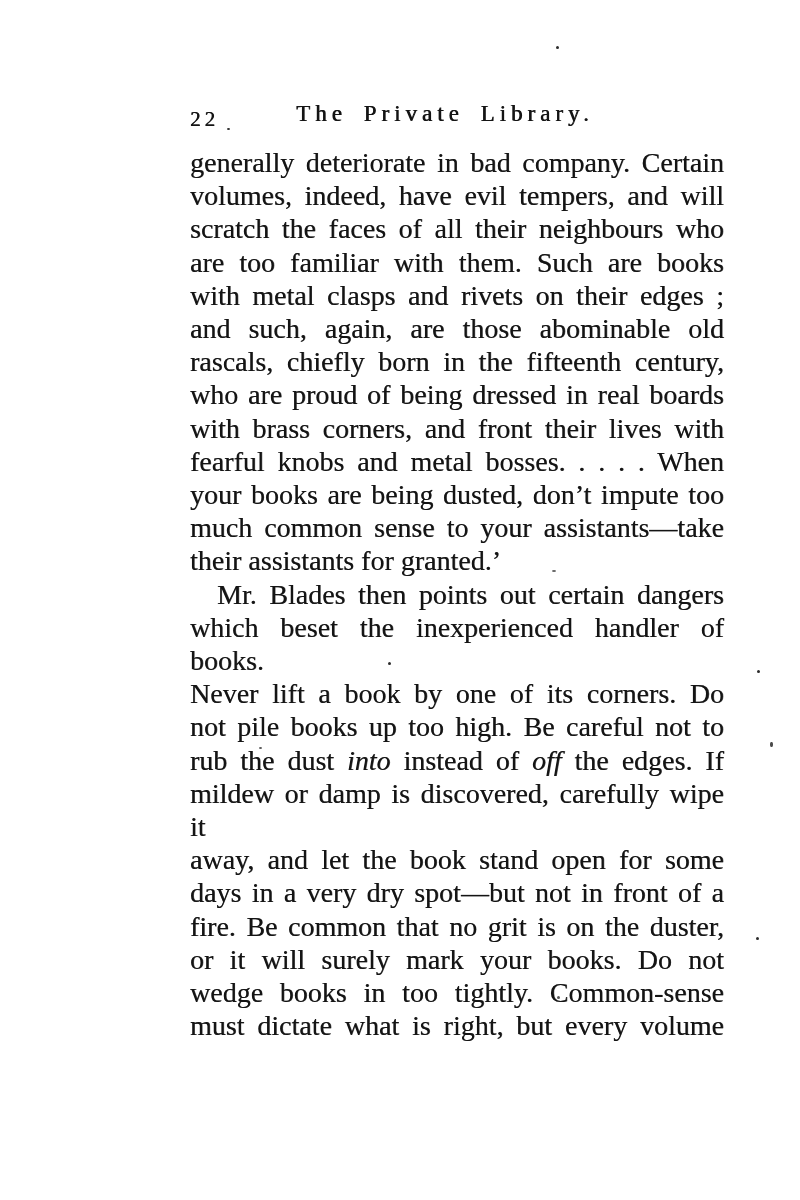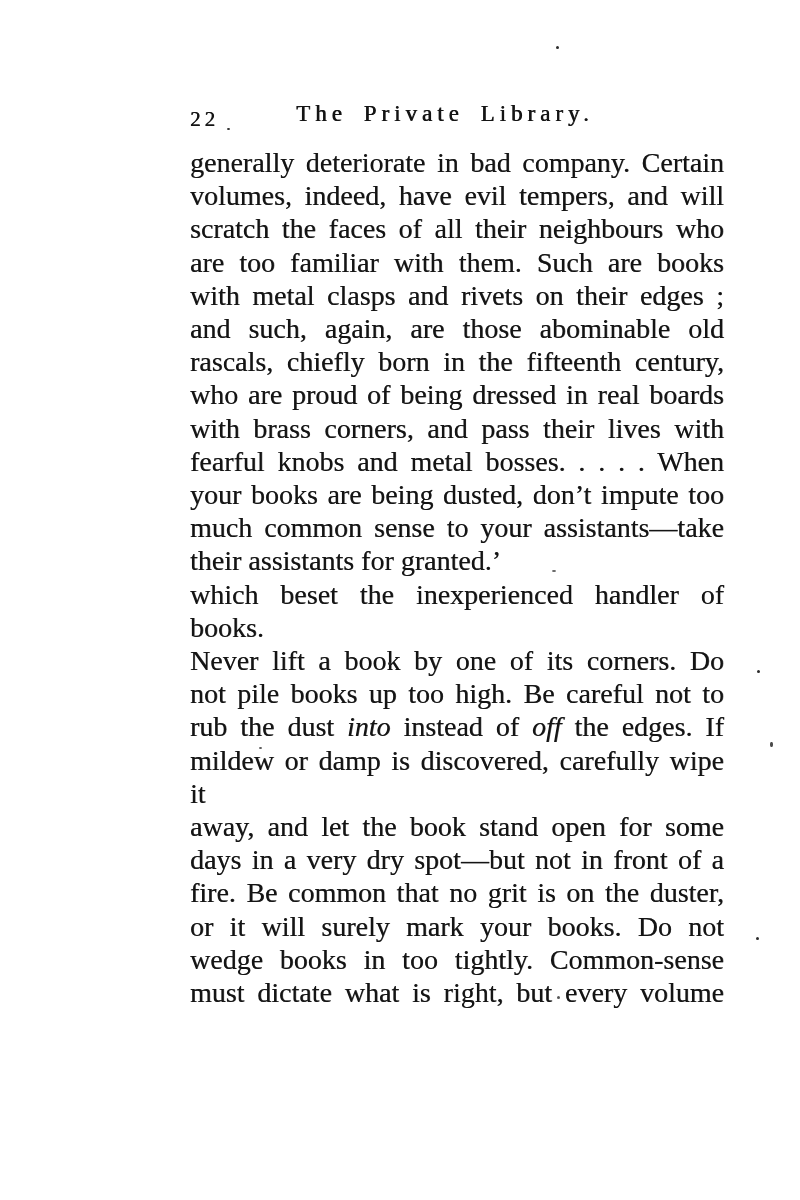--- a/index.html
+++ b/index.html
@@ -87,27 +87,28 @@
   <main class="text-block">
       <div class="paragraph">
         <div class="line"><span>generally deteriorate in bad company.  Certain</span></div>
         <div class="line"><span>volumes, indeed, have evil tempers, and will</span></div>
         <div class="line"><span>scratch the faces of all their neighbours who</span></div>
         <div class="line"><span>are too familiar with them.  Such are books</span></div>
         <div class="line"><span>with metal clasps and rivets on their edges ;</span></div>
         <div class="line"><span>and such, again, are those abominable old</span></div>
         <div class="line"><span>rascals, chiefly born in the fifteenth century,</span></div>
         <div class="line"><span>who are proud of being dressed in real boards</span></div>
-        <div class="line"><span>with brass corners, and pass their lives with</span></div>
+        <div class="line"><span>with brass corners, and front their lives with</span></div>
         <div class="line"><span>fearful knobs and metal bosses. . . . .  When</span></div>
         <div class="line"><span>your books are being dusted, don’t impute too</span></div>
         <div class="line"><span>much common sense to your assistants—take</span></div>
         <div class="line last-line"><span>their assistants for granted.’</span></div>
       </div>
       <div class="paragraph">
+        <div class="line indent"><span>Mr. Blades then points out certain dangers</span></div>
         <div class="line"><span>which beset the inexperienced handler of books.</span></div>
         <div class="line"><span>Never lift a book by one of its corners.  Do</span></div>
         <div class="line"><span>not pile books up too high.  Be careful not to</span></div>
         <div class="line"><span>rub the dust </span><em>into</em><span> instead of </span><em>off</em><span> the edges.  If</span></div>
         <div class="line"><span>mildew or damp is discovered, carefully wipe it</span></div>
         <div class="line"><span>away, and let the book stand open for some</span></div>
         <div class="line"><span>days in a very dry spot—but not in front of a</span></div>
         <div class="line"><span>fire.  Be common that no grit is on the duster,</span></div>
         <div class="line"><span>or it will surely mark your books.  Do not</span></div>
         <div class="line"><span>wedge books in too tightly.  Common-sense</span></div>

